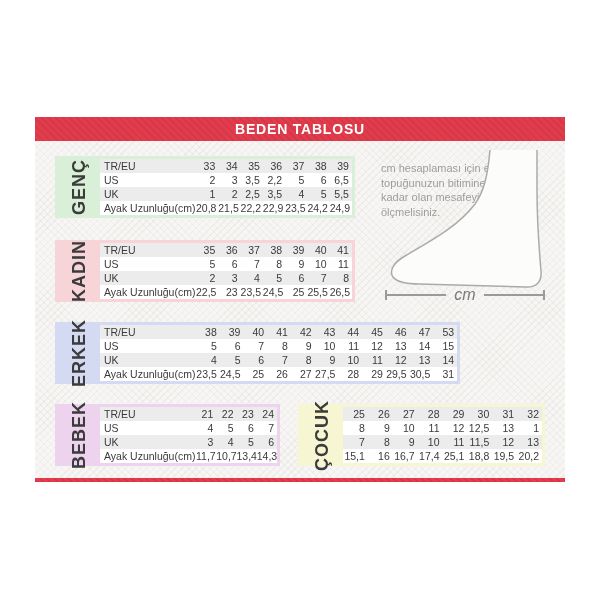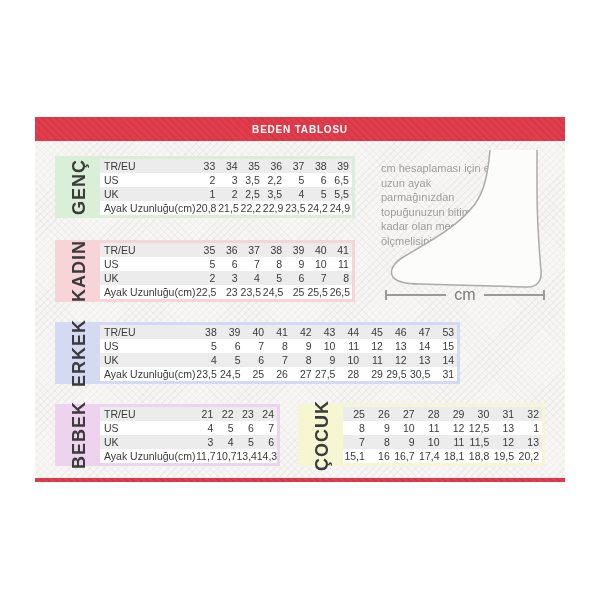--- a/index.html
+++ b/index.html
@@ -9,21 +9,21 @@
     font-family:"Liberation Sans", sans-serif;
     -webkit-font-smoothing:antialiased;
   }
   
   .title-bar{
     position:absolute;left:35px;top:117px;width:530px;height:24px;
     display:flex;align-items:center;justify-content:center;
     background-image:repeating-linear-gradient(45deg, rgba(0,0,0,0.06) 0 2px, transparent 2px 5px);
   }
   .title-bar .title{
-    color:#ffffff;font-size:10px;font-weight:bold;letter-spacing:0.8px;
+    color:#ffffff;font-size:14px;font-weight:bold;letter-spacing:0.8px;
   }
   
   .content-bg{
     position:absolute;left:35px;top:141px;width:530px;height:337px;
     background-color:#f7f6f4;
     background-image:
       repeating-linear-gradient(135deg, rgba(185,180,172,0.14) 0 1px, transparent 1px 5px),
       repeating-linear-gradient(45deg, rgba(185,180,172,0.10) 0 1px, transparent 1px 5px);
   }
   .bottom-line{
@@ -62,21 +62,21 @@
   }
   
   .foot-wrap{position:absolute;left:385px;top:150px;width:162px;height:138px;}
   
   .measure{
     position:absolute;left:385px;top:286px;width:160px;height:18px;
     display:flex;align-items:center;
   }
   .measure .tick{width:2px;height:10px;background:#9a9a9a;flex:0 0 2px;}
   .measure .seg{flex:1;height:2px;background:#9a9a9a;}
-  .measure .unit{font-size:16px;color:#7a7a7a;margin:0 8px;line-height:1;}
+  .measure .unit{font-size:16px;color:#7a7a7a;margin:0 8px;line-height:1;font-style:italic;}
 </style>
 </head>
 <body>
 
 <div class="title-bar" style="background-color: rgb(226, 60, 76);">
   <span class="title">BEDEN TABLOSU</span>
 </div>
 
 <div class="content-bg"></div>
 
@@ -305,31 +305,30 @@
         <div class="cell">11</div>
         <div class="cell">11,5</div>
         <div class="cell">12</div>
         <div class="cell">13</div>
       </div>
       <div class="trow even">
         <div class="cell">15,1</div>
         <div class="cell">16</div>
         <div class="cell">16,7</div>
         <div class="cell">17,4</div>
-        <div class="cell">18,1</div>
+        <div class="cell">25,1</div>
         <div class="cell">18,8</div>
         <div class="cell">19,5</div>
         <div class="cell">20,2</div>
       </div>
     </div>
 </div>
 
 <div class="instruction">
     <div>cm hesaplaması için en</div>
-    <div>uzun ayak parmağınızdan</div>
     <div>topuğunuzun bitimine</div>
     <div>kadar olan mesafeyi</div>
     <div>ölçmelisiniz.</div>
   </div>
 
 <div class="foot-wrap">
   <svg width="162" height="138" viewBox="0 0 162 138">
     <path d="M105,0 C103,22 100,40 90,54 C72,78 40,94 20,106 C8,113 4,121 8,127
              C12,132 22,134 34,134 L140,137 C151,138 157,132 156,121
              C154,98 152,70 152,40 L152,0" fill="#fcfcfa" stroke="#ababab" stroke-width="1.5" stroke-linejoin="round"></path>

